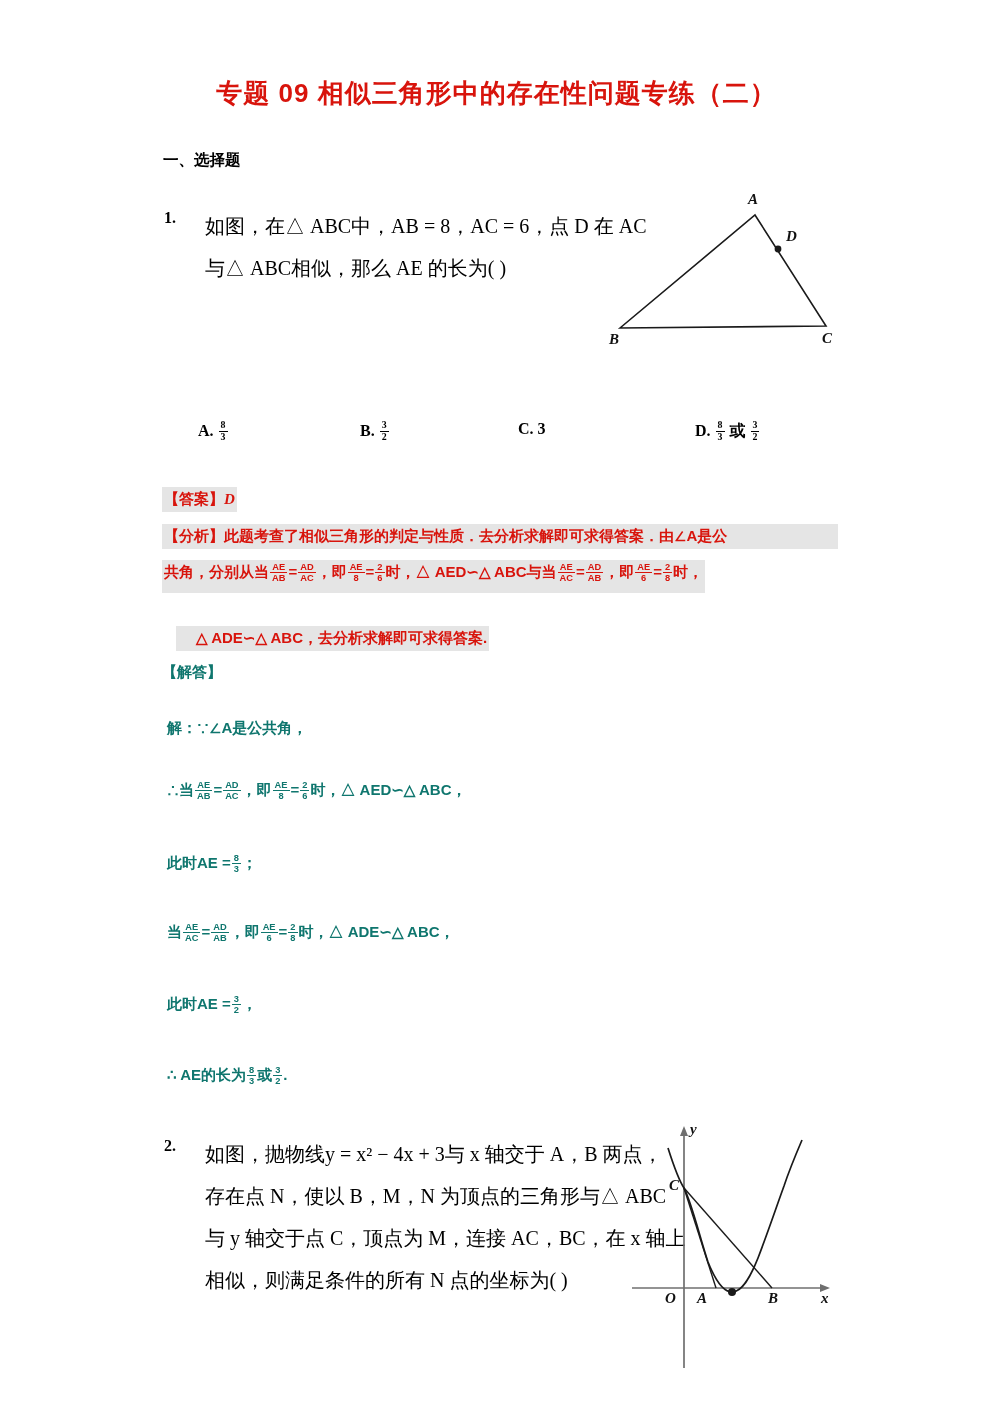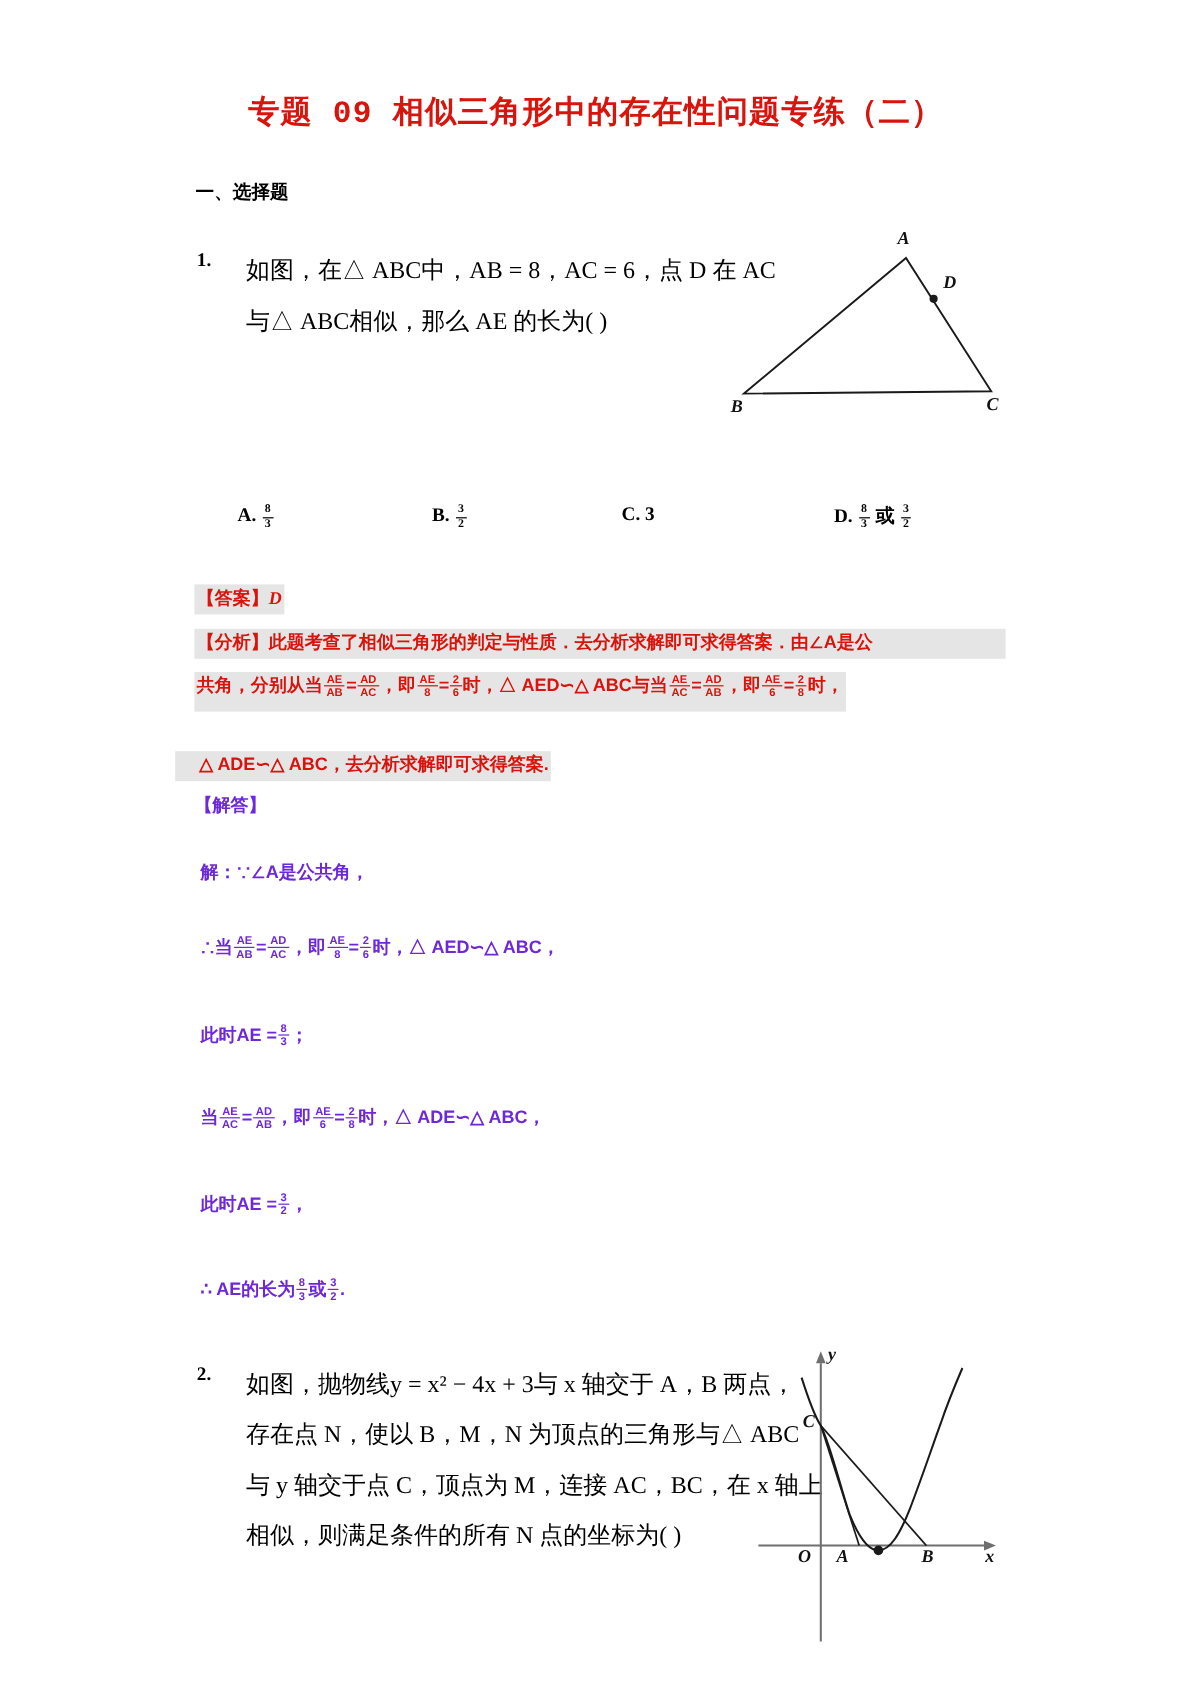--- a/index.html
+++ b/index.html
@@ -14,21 +14,21 @@
   .page { position:absolute; left:0; top:0; width:993px; height:1404px; }
 
   
   .doc-title {
     position:absolute; left:0; top:76px; width:993px;
     text-align:center;
     color:#d8140c;
     font-weight:bold;
     font-size:26px;
     letter-spacing:1px;
-    font-family:Liberation Mono, monospace;
+    font-family:Liberation Sans, sans-serif;
   }
 
   
   .section-heading {
     position:absolute; left:163px; top:150px;
     font-weight:bold; font-size:15.5px;
     font-family:"Liberation Sans", sans-serif;
   }
 
   
@@ -72,21 +72,21 @@
     color:#d8140c;
     font-weight:bold;
     font-size:15px;
     font-family:"Liberation Sans", sans-serif;
     white-space:nowrap;
     padding:1px 2px 2px 2px;
     line-height:22px;
   }
   .redline {
     position:absolute;
-    color:#6d28d9;
+    color:#0f766e;
     font-weight:bold;
     font-size:15px;
     font-family:"Liberation Sans", sans-serif;
     white-space:nowrap;
     line-height:22px;
   }
 
   
   .figure { position:absolute; }
   .fig-label {
@@ -158,21 +158,21 @@
   </div>
 
   <div class="hl" style="left:162px; top:524px; width:672px;">
     <span>【分析】</span><span>此题考查了相似三角形的判定与性质．去分析求解即可求得答案．由∠A是公</span>
   </div>
 
   <div class="hl" style="left:162px; top:560px; height:30px;">
     <span>共角，分别从当</span><span class="frac"><span class="num">AE</span><span class="den">AB</span></span><span>=</span><span class="frac"><span class="num">AD</span><span class="den">AC</span></span><span>，即</span><span class="frac"><span class="num">AE</span><span class="den">8</span></span><span>=</span><span class="frac"><span class="num">2</span><span class="den">6</span></span><span>时，△ AED∽△ ABC与当</span><span class="frac"><span class="num">AE</span><span class="den">AC</span></span><span>=</span><span class="frac"><span class="num">AD</span><span class="den">AB</span></span><span>，即</span><span class="frac"><span class="num">AE</span><span class="den">6</span></span><span>=</span><span class="frac"><span class="num">2</span><span class="den">8</span></span><span>时，</span>
   </div>
 
-  <div class="hl" style="left:146px; top:626px;padding-left:20px;">△ ADE∽△ ABC，去分析求解即可求得答案.</div>
+  <div class="hl" style="left:176px; top:626px;padding-left:20px;">△ ADE∽△ ABC，去分析求解即可求得答案.</div>
 
   <div class="redline" style="left:162px; top:661px;">【解答】</div>
 
   <div class="redline" style="left:167px; top:717px;">解：∵∠A是公共角，</div>
 
   <div class="redline" style="left:167px; top:779px;">
     <span>∴当</span><span class="frac"><span class="num">AE</span><span class="den">AB</span></span><span>=</span><span class="frac"><span class="num">AD</span><span class="den">AC</span></span><span>，即</span><span class="frac"><span class="num">AE</span><span class="den">8</span></span><span>=</span><span class="frac"><span class="num">2</span><span class="den">6</span></span><span>时，△ AED∽△ ABC，</span>
   </div>
 
   <div class="redline" style="left:167px; top:852px;">

